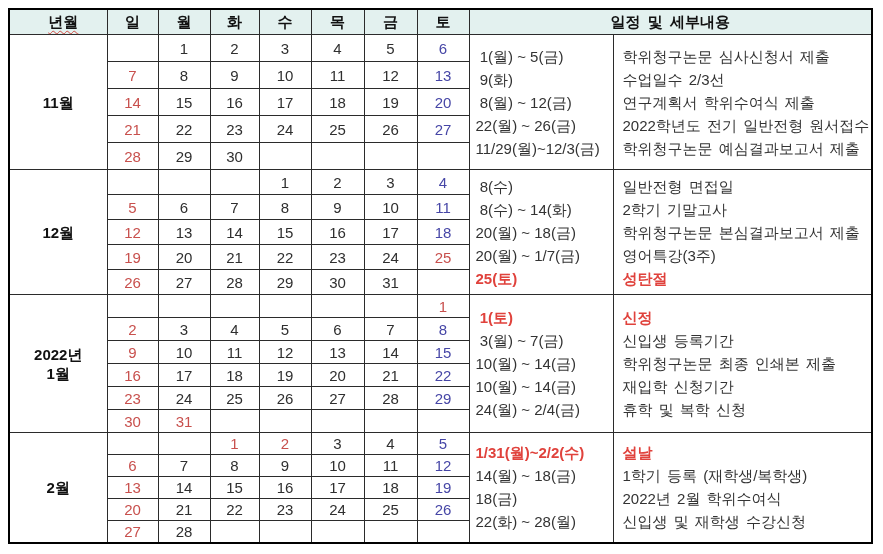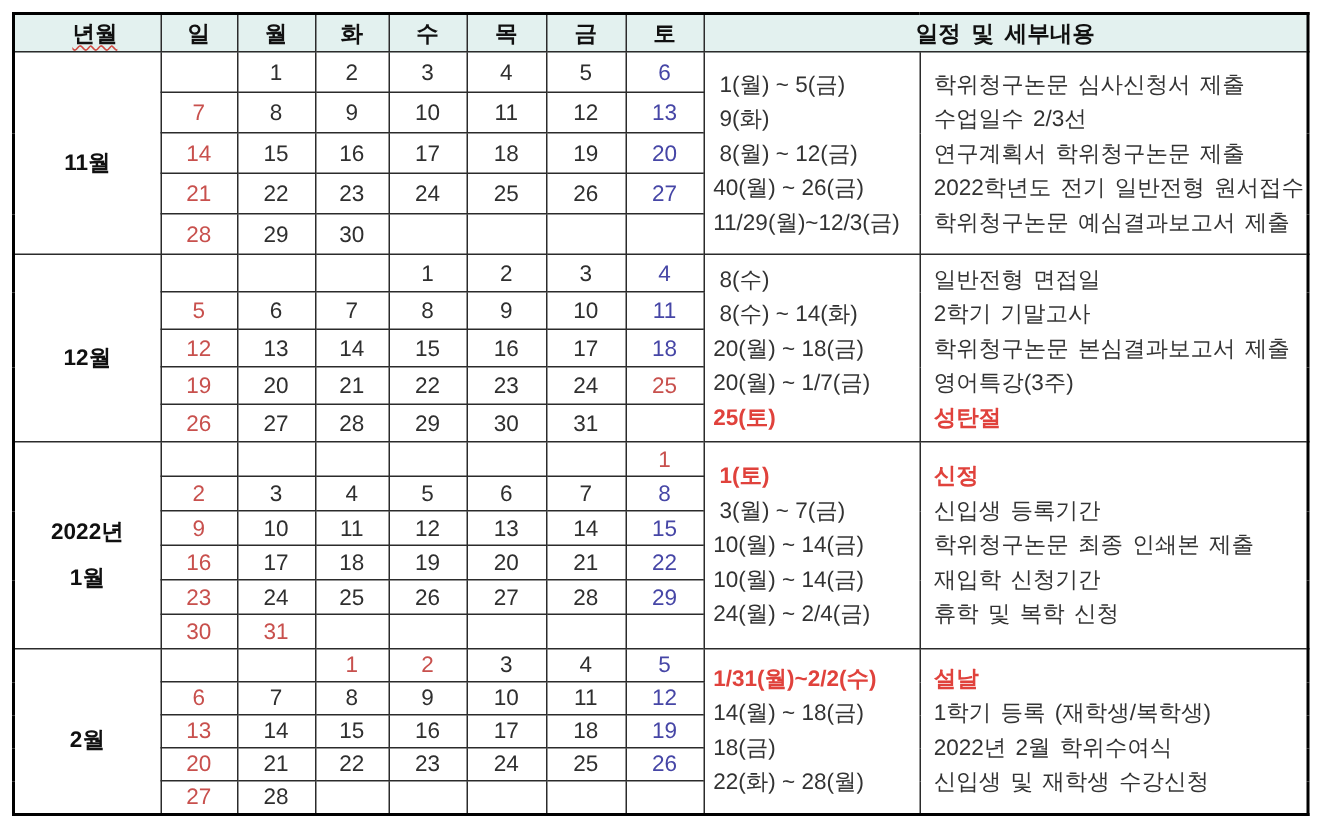--- a/index.html
+++ b/index.html
@@ -33,21 +33,21 @@
     text-underline-offset: 3px;
     margin-left: 10px;
   }
   td.month-cell {
     text-align: center;
     vertical-align: middle;
     font-weight: bold;
     font-size: 15px;
     color: #111111;
   }
-  .month-line { line-height: 19px; margin-top: 12px; }
+  .month-line { line-height: 19px; }
   td.day-cell {
     text-align: center;
     vertical-align: middle;
     font-size: 15px;
     color: #2f2f2f;
   }
   td.day-cell.red  { color: var(--sunday-red, #c8504d); }
   td.day-cell.blue { color: var(--saturday-blue, #4646a6); }
   td.sched-dates, td.sched-desc {
     vertical-align: middle;
@@ -102,29 +102,29 @@
         <td class="day-cell">2</td>
         <td class="day-cell">3</td>
         <td class="day-cell">4</td>
         <td class="day-cell">5</td>
         <td class="day-cell blue">6</td>
         <td class="sched-dates" rowspan="5">
           <div class="sched-stack">
             <div class="sched-line dates-line"> 1(월) ~ 5(금)</div>
             <div class="sched-line dates-line"> 9(화)</div>
             <div class="sched-line dates-line"> 8(월) ~ 12(금)</div>
-            <div class="sched-line dates-line">40(월) ~ 26(금)</div>
+            <div class="sched-line dates-line">22(월) ~ 26(금)</div>
             <div class="sched-line dates-line">11/29(월)~12/3(금)</div>
           </div>
         </td>
         <td class="sched-desc" rowspan="5">
           <div class="sched-stack">
             <div class="sched-line desc-line">학위청구논문 심사신청서 제출</div>
             <div class="sched-line desc-line">수업일수 2/3선</div>
-            <div class="sched-line desc-line">연구계획서 학위청구논문 제출</div>
+            <div class="sched-line desc-line">연구계획서 학위수여식 제출</div>
             <div class="sched-line desc-line">2022학년도 전기 일반전형 원서접수</div>
             <div class="sched-line desc-line">학위청구논문 예심결과보고서 제출</div>
           </div>
         </td>
       </tr>
       <tr class="week-row" style="height: 27px;">
         <td class="day-cell red">7</td>
         <td class="day-cell">8</td>
         <td class="day-cell">9</td>
         <td class="day-cell">10</td>

